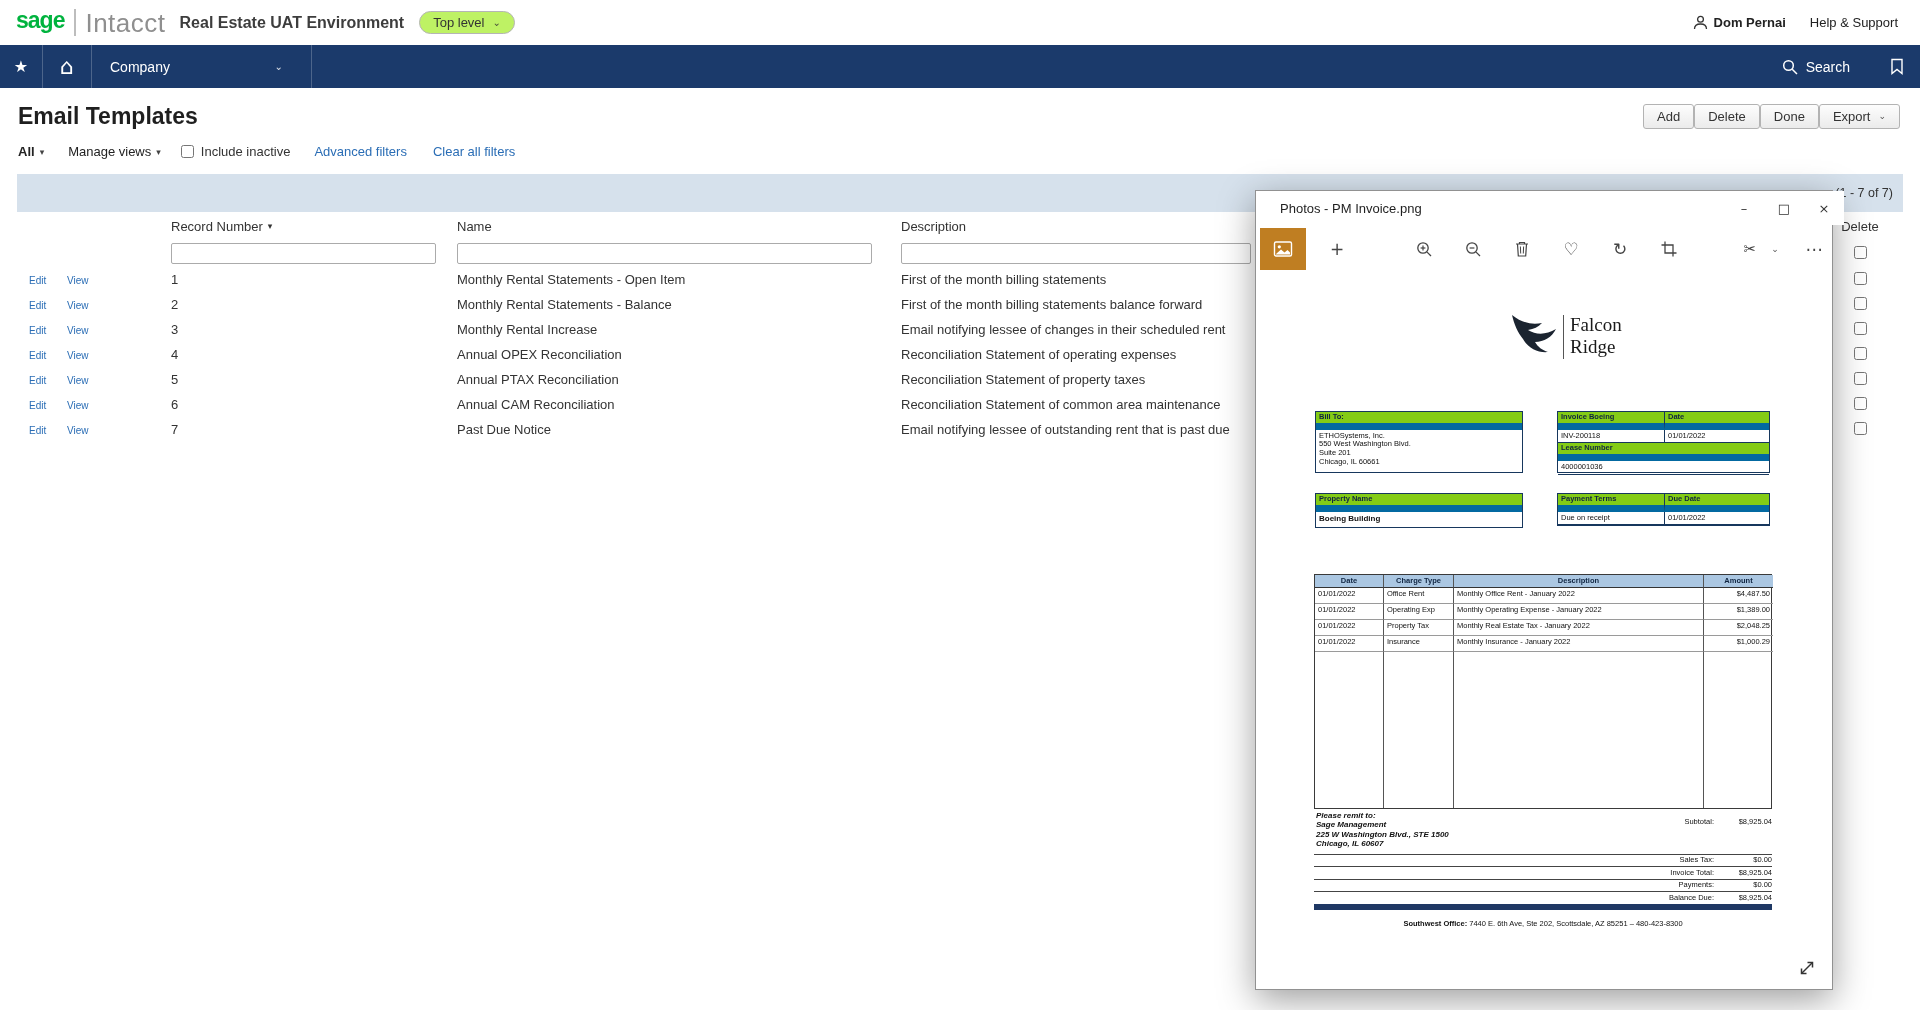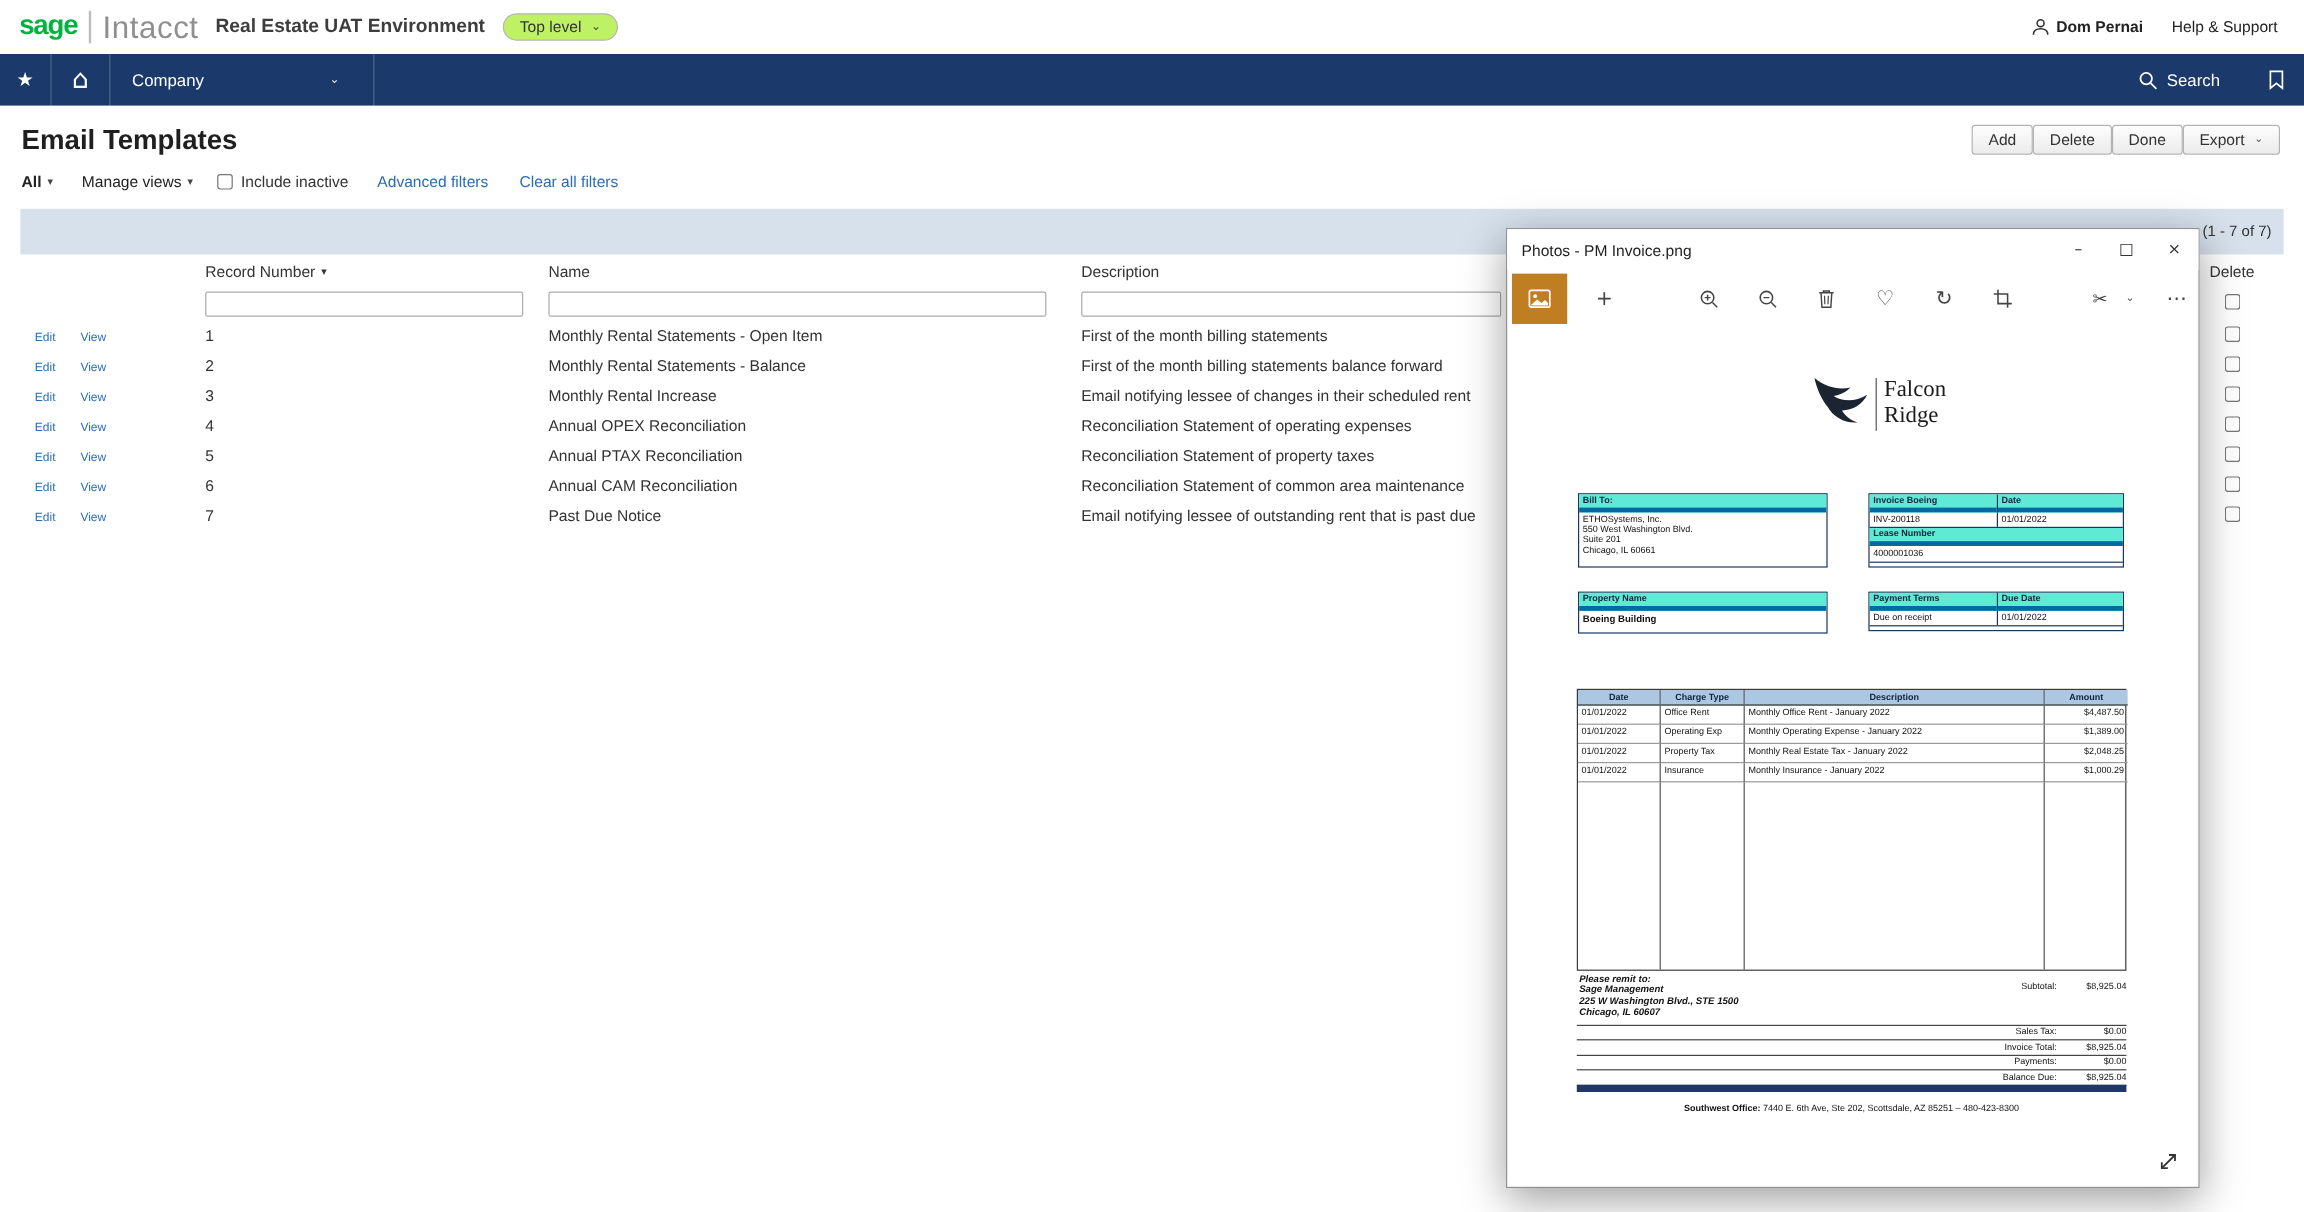--- a/index.html
+++ b/index.html
@@ -57,37 +57,37 @@
   .fbox { height:21px; border:1px solid #ababab; border-radius:2px; font-size:12px; padding:0 4px; background:#fff; }
   .fb-rec { width:265px; } .fb-name { width:415px; } .fb-desc { width:350px; }
   .c-del { text-align:center; }
   .trow { height:25px; font-size:13px; color:#333; }
   .trow .link { font-size:10px; }
   .c-edit { padding-left:12px; }
 
   
   .photos-win { position:absolute; left:1255px; top:190px; width:578px; height:800px; background:#fff;
     border:1px solid #919191; box-shadow:0 10px 34px rgba(0,0,0,.38); z-index:10; }
-  .pw-titlebar { position:absolute; left:0; top:0; width:100%; height:34px; display:flex; align-items:center; background:#fff; }
+  .pw-titlebar { position:absolute; left:12px; top:0; width:100%; height:34px; display:flex; align-items:center; background:#fff; }
   .pw-title { font-size:13px; color:#1f1f1f; padding-left:12px; }
   .pw-controls { margin-left:auto; display:flex; height:100%; }
   .win-btn { width:40px; height:100%; display:flex; align-items:center; justify-content:center; font-size:13px; color:#333; cursor:pointer; font-family:"DejaVu Sans",sans-serif; }
   .pw-toolbar { position:absolute; left:0; top:34px; width:100%; height:48px; }
   .pw-collection { position:absolute; left:4px; top:3px; width:46px; height:42px; background:#bf7e22; display:flex; align-items:center; justify-content:center; cursor:pointer; }
   .pw-icon { position:absolute; top:50%; transform:translate(-50%,-50%); color:#444; font-size:17px; cursor:pointer;
     display:flex; align-items:center; justify-content:center; font-family:"DejaVu Sans",sans-serif; }
   .pw-chev { font-size:9px; color:#555; }
 
   
   .inv * { line-height:1.15; }
   .inv-abs { position:absolute; }
   .falcon-text { font-family:"Liberation Serif","DejaVu Serif",serif; font-size:19px; color:#1a1a1a; line-height:1.1; }
   .falcon-div { width:1px; height:44px; background:#555; }
   .inv-box { position:absolute; border:1px solid #17375d; background:#fff; font-size:7.5px; color:#111; }
-  .inv-hdr { background:#5eead4; border-bottom:4px solid #0369a1; font-weight:bold; padding:1px 3px; color:#0f2440; font-size:7.5px; }
+  .inv-hdr { background:#84cc16; border-bottom:7px solid #0369a1; font-weight:bold; padding:1px 3px; color:#0f2440; font-size:7.5px; }
   .inv-val { padding:2px 3px; }
   .split { display:flex; }
   .split > * { flex:0 0 106px; }
   .split > *:last-child { flex:1; border-left:1px solid #17375d; }
   .bdr-b { border-bottom:1px solid #17375d; }
   .lines { position:absolute; left:58px; top:383px; width:458px; height:235px; border:1px solid #3a3a3a; background:#fff;
     display:grid; grid-template-columns:69px 70px 250px 69px; grid-template-rows:13px 16px 16px 16px 16px 1fr; font-size:7.5px; color:#111; }
   .lh { background:#abc7e2; font-weight:bold; text-align:center; border-bottom:1px solid #333; padding-top:2px; color:#0f2440; }
   .lh.vr, .lc.vr, .lf.vr { border-right:1px solid #555; }
   .lc { padding:2px 3px 0; border-bottom:1px solid #9a9a9a; white-space:nowrap; overflow:hidden; }

